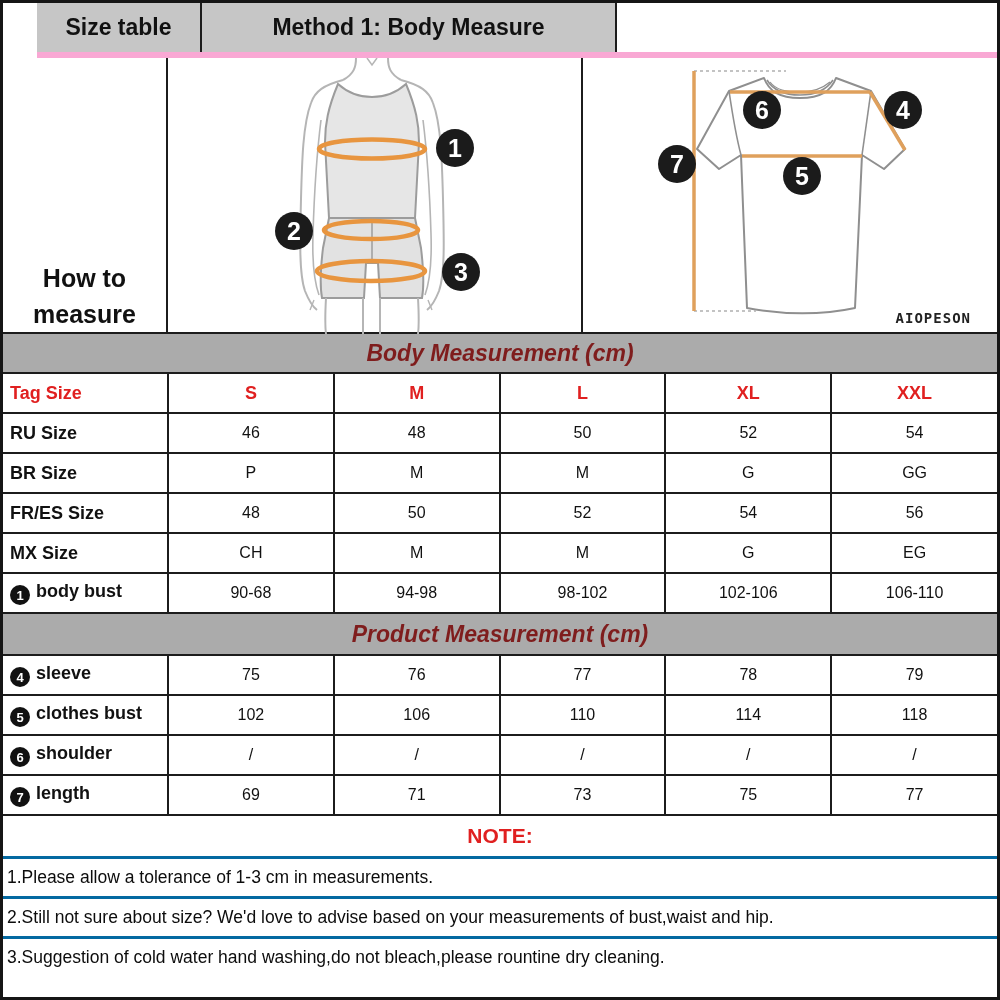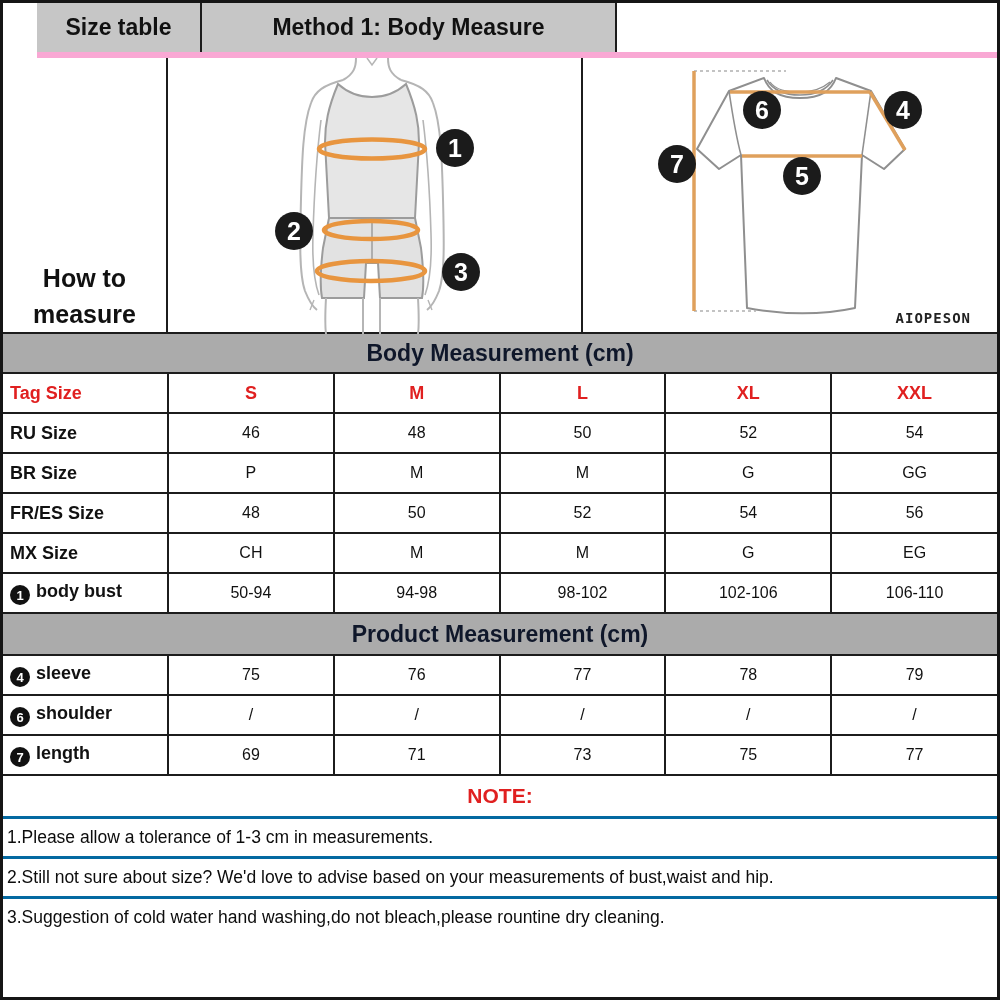--- a/index.html
+++ b/index.html
@@ -37,21 +37,21 @@
     display:flex; align-items:center; justify-content:center;
   }
   .brand {
     position:absolute; right:26px; bottom:6px;
     font-family:"DejaVu Sans Mono", monospace; font-weight:bold;
     font-size:14px; letter-spacing:1px; color:#222;
   }
   
   .band {
     height:38px; background:#ababab; display:flex; align-items:center; justify-content:center;
-    font-weight:bold; font-size:23px; color:#0f172a;
+    font-weight:bold; font-size:23px; color:#7f1d1d;font-style:italic;
   }
   .band.p { height:40px; }
   
   table { width:100%; border-collapse:collapse; table-layout:fixed; }
   td { border:2px solid #1c1c1c; height:40px; padding:0; font-size:16px; text-align:center; vertical-align:middle; }
   td.lab { text-align:left; padding-left:7px; font-weight:bold; font-size:18px; }
   td:first-child { border-left:none;border-radius:8px; }
   td:last-child { border-right:none; }
   tr.tag td { color:#e02020; font-weight:bold; font-size:18px; }
   .badge {
@@ -190,21 +190,21 @@
       <td>CH</td>
       <td>M</td>
       <td>M</td>
       <td>G</td>
       <td>EG</td>
     </tr>
     <tr>
       <td class="lab">
         <span class="badge">1</span><span>body bust</span>
       </td>
-      <td>50-94</td>
+      <td>90-68</td>
       <td>94-98</td>
       <td>98-102</td>
       <td>102-106</td>
       <td>106-110</td>
     </tr>
   </tbody>
     </table>
 
   <div class="band p">Product Measurement (cm)</div>
 
@@ -223,20 +223,30 @@
         <span class="badge">4</span><span>sleeve</span>
       </td>
       <td>75</td>
       <td>76</td>
       <td>77</td>
       <td>78</td>
       <td>79</td>
     </tr>
     <tr>
       <td class="lab">
+        <span class="badge">5</span><span>clothes bust</span>
+      </td>
+      <td>102</td>
+      <td>106</td>
+      <td>110</td>
+      <td>114</td>
+      <td>118</td>
+    </tr>
+    <tr>
+      <td class="lab">
         <span class="badge">6</span><span>shoulder</span>
       </td>
       <td>/</td>
       <td>/</td>
       <td>/</td>
       <td>/</td>
       <td>/</td>
     </tr>
     <tr>
       <td class="lab">

